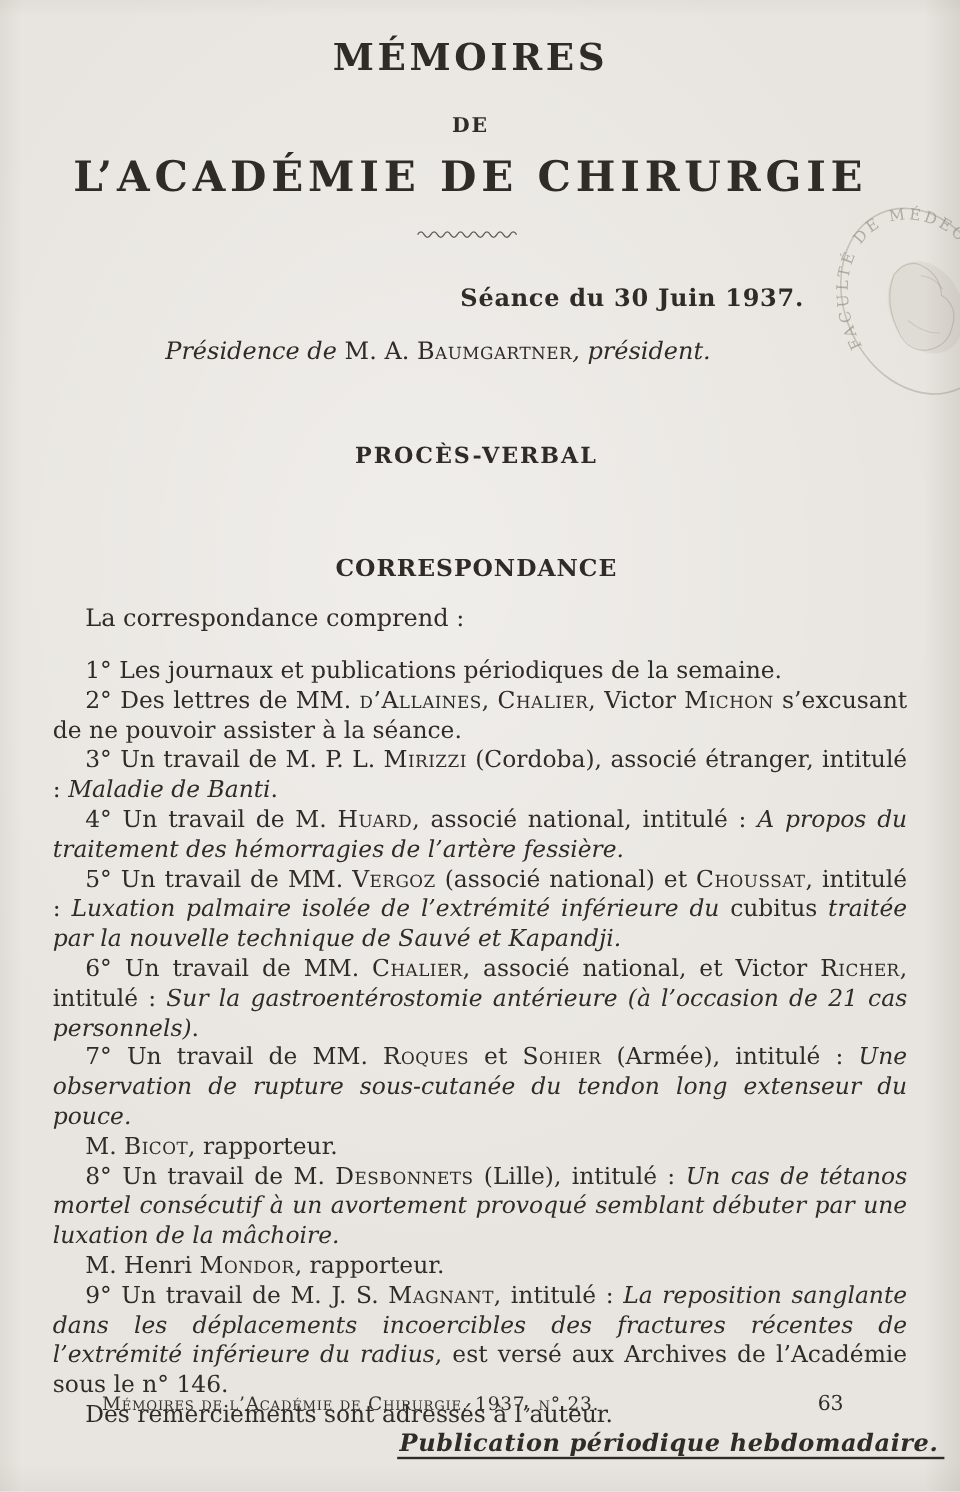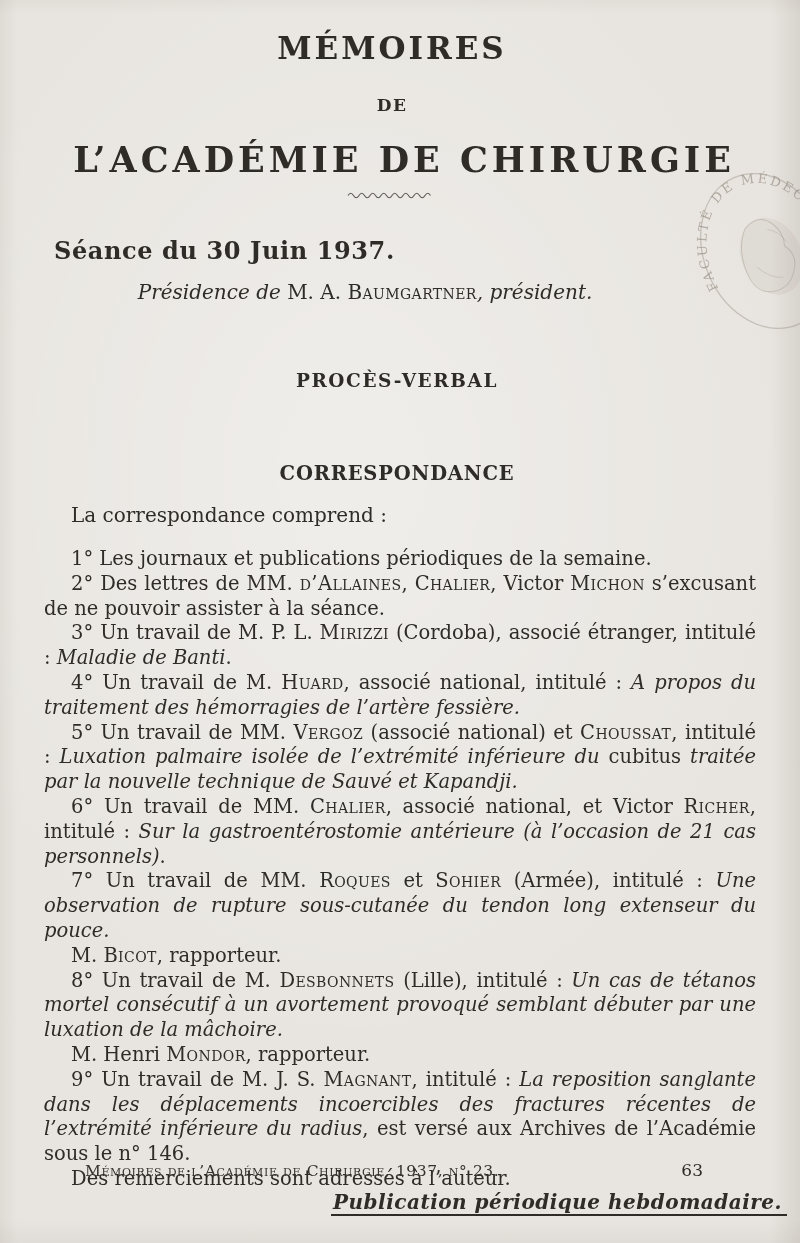--- a/index.html
+++ b/index.html
@@ -28,27 +28,27 @@
     font-size: 31px; font-weight: 700; letter-spacing: 3px;
     margin: 0;
   }
   .title-de {
     top: 95px; left: 0; width: 784px; text-align: center;
     font-size: 17px; font-weight: 700; letter-spacing: 1.5px;
   }
   .title-sub {
     top: 127px; left: 0; width: 784px; text-align: center;
     font-size: 35px; font-weight: 700; letter-spacing: 4px;
-    margin: 12px; white-space: nowrap;
+    margin: 0; white-space: nowrap;
   }
   .wavy { top: 190px; left: 346px; }
 
   .seance-line {
-    top: 236px; left: 54px; width: 640px; text-align: left;
-    font-size: 24px; font-weight: 700; letter-spacing: 0.6px;
+    top: 236px; left: 30px; width: 640px; text-align: right;
+    font-size: 20px; font-weight: 700; letter-spacing: 0.6px;
   }
   .presidence-line {
     top: 280px; left: 25px; width: 680px; text-align: center;
     font-size: 20px;
   }
 
   .heading-pv {
     top: 370px; left: 42px; width: 710px; text-align: center;
     font-size: 18.5px; font-weight: 700; letter-spacing: 1.6px;
     margin: 0;

